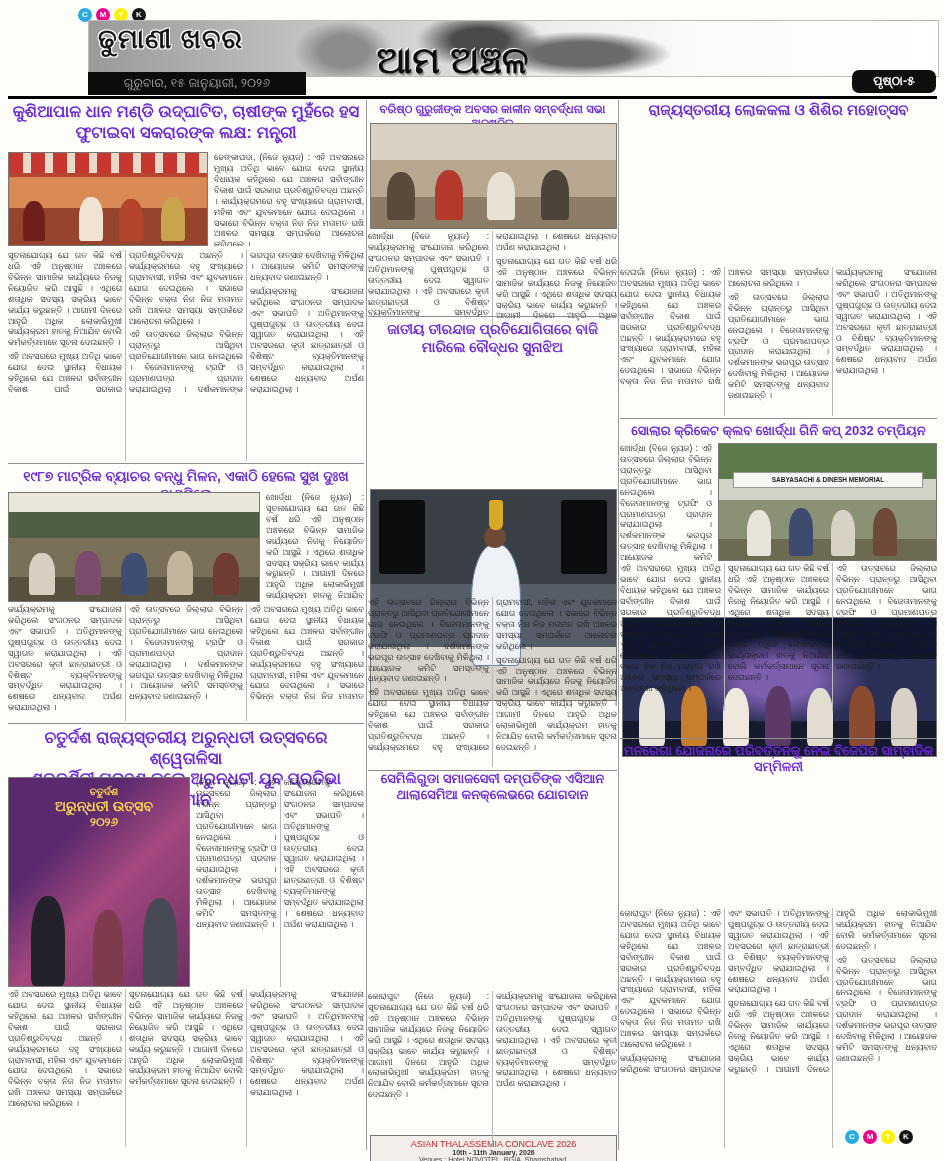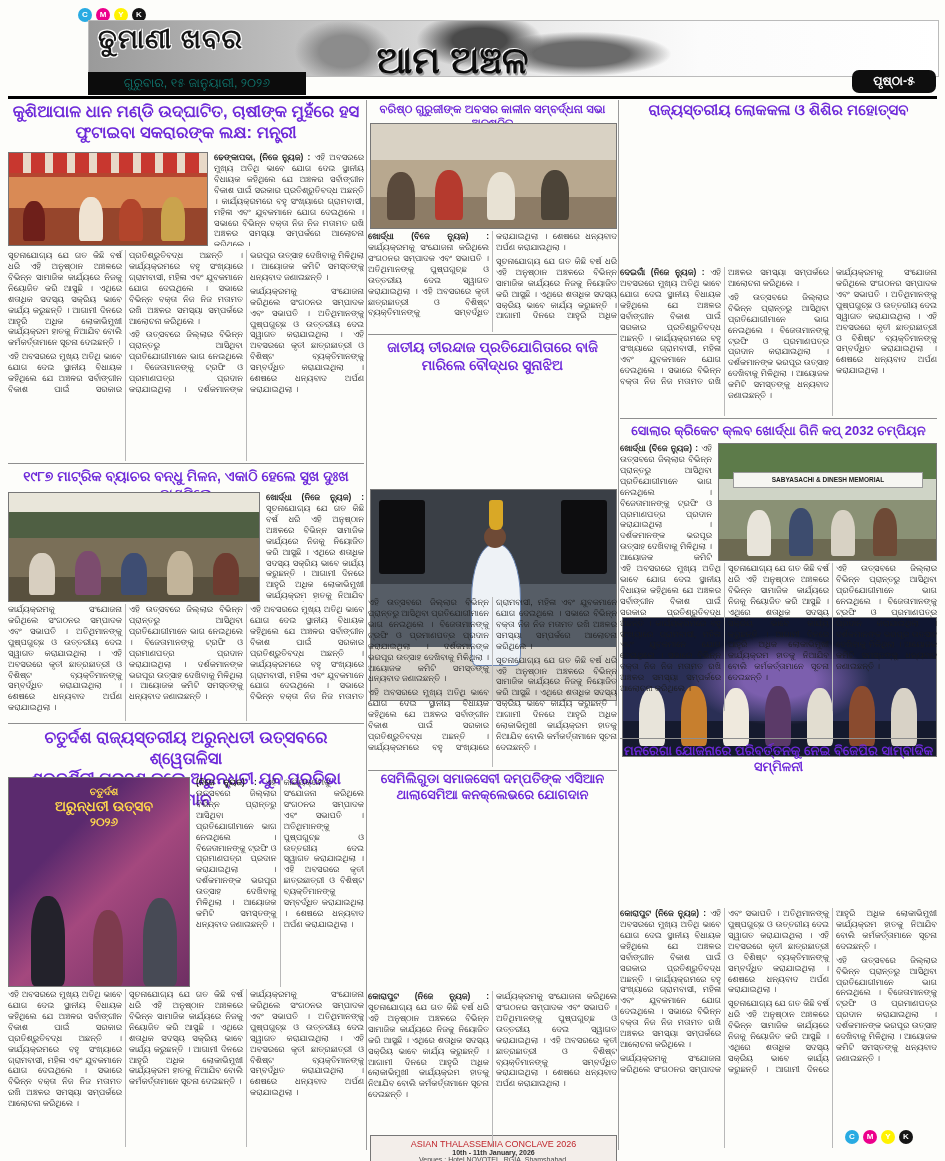--- a/index.html
+++ b/index.html
@@ -14,36 +14,36 @@
   .cmyk .y{background:#fff200;color:#fff}.cmyk .k{background:#151515}
   
   .strip{background:
      radial-gradient(ellipse 90px 40px at 46% 35%, #4a4a4a 0 30%, transparent 70%),
      radial-gradient(ellipse 120px 30px at 58% 60%, #6b6b6b 0 40%, transparent 75%),
      radial-gradient(ellipse 70px 45px at 30% 55%, #8c8c8c 0 35%, transparent 70%),
      linear-gradient(to right,#9a9a9a 0,#c8c8c8 30%,#ededed 55%,#fbfbfb 72%,#ffffff 100%);
      border:1px solid #bbb;}
   .logo{font-size:27px;font-weight:bold;color:#161616;letter-spacing:1px;
         text-shadow:-1px -1px 0 #fff,1px -1px 0 #fff,-1px 1px 0 #fff,1px 1px 0 #fff;}
-  .datebar{background:#0c0c0c;color:#0f766e;font-size:12.5px;text-align:center;line-height:23px;}
+  .datebar{background:#0c0c0c;color:#a3a3a3;font-size:12.5px;text-align:center;line-height:23px;}
   .sectitle{font-size:37px;font-weight:bold;color:#0c0c0c;text-align:center;
         text-shadow:1.5px 1.5px 0 #999, -1px -1px 0 #fff;}
   .pagebadge{background:#0e0e0e;color:#fff;font-size:12.5px;font-weight:bold;
         border-radius:7px;text-align:center;line-height:23px;}
   .thickrule{background:#000;}
   .vrule{width:1px;background:#9a9a9a;}
   
   .hl{font-weight:bold;color:#6d28d9;text-align:center;line-height:1.25;}
   .h16{font-size:16.5px}.h15{font-size:15px}.h14{font-size:14px}
   .h13{font-size:13px}.h12{font-size:11.5px}
   .sect{border-top:1px solid #8e8e8e;}
   
   .bodytxt{font-size:8.4px;line-height:1.3;text-align:justify;overflow:hidden;color:#1c1c1c;}
   .bodytxt p{margin:0 0 3px 0;}
-  .bodytxt b{font-weight:bold;margin-top:20px;}
+  .bodytxt b{font-weight:normal;margin-top:20px;}
   .cols3{column-count:3;column-gap:7px;column-rule:1px solid #b8b8b8;}
   .cols2{column-count:2;column-gap:7px;column-rule:1px solid #b8b8b8;}
   .row{display:flex;gap:6px;}
   .rowtxt{flex:1;overflow:hidden;}
   
   .photo{position:relative;overflow:hidden;border:1px solid #777;background:#ccc;}
   .sil{position:absolute;border-radius:45% 45% 10% 10%;}
   .head{position:absolute;border-radius:50%;}
   .ph-a1{background:
      repeating-linear-gradient(90deg,#c8372f 0 14px,#e8d9c8 14px 22px),
@@ -167,21 +167,21 @@
     <span class="sil" style="left:64px;bottom:8px;width:28px;height:50px;background:#b53a2e"></span>
     <span class="sil" style="left:116px;bottom:8px;width:28px;height:48px;background:#e8e2d4"></span>
     <span class="sil" style="left:170px;bottom:8px;width:28px;height:50px;background:#4c4438"></span>
   </div>
 
   <div class="abs bodytxt cols2" style="left:368px;top:231px;width:249px;height:101px">
     <p><b>ଖୋର୍ଦ୍ଧା (ବିଜେ ନ୍ୟୁଜ) :</b> <span>କାର୍ଯ୍ୟକ୍ରମକୁ ସଂଯୋଜନା କରିଥିଲେ ସଂଗଠନର ସମ୍ପାଦକ ଏବଂ ସଭାପତି । ଅତିଥିମାନଙ୍କୁ ପୁଷ୍ପଗୁଚ୍ଛ ଓ ଉତ୍ତରୀୟ ଦେଇ ସ୍ୱାଗତ କରାଯାଇଥିଲା । ଏହି ଅବସରରେ କୃତୀ ଛାତ୍ରଛାତ୍ରୀ ଓ ବିଶିଷ୍ଟ ବ୍ୟକ୍ତିମାନଙ୍କୁ ସମ୍ବର୍ଦ୍ଧିତ କରାଯାଇଥିଲା । ଶେଷରେ ଧନ୍ୟବାଦ ଅର୍ପଣ କରାଯାଇଥିଲା ।</span></p>
     <p>ସୂଚନାଯୋଗ୍ୟ ଯେ ଗତ କିଛି ବର୍ଷ ଧରି ଏହି ଅନୁଷ୍ଠାନ ଅଞ୍ଚଳରେ ବିଭିନ୍ନ ସାମାଜିକ କାର୍ଯ୍ୟରେ ନିଜକୁ ନିୟୋଜିତ କରି ଆସୁଛି । ଏଥିରେ ଶତାଧିକ ସଦସ୍ୟ ସକ୍ରିୟ ଭାବେ କାର୍ଯ୍ୟ କରୁଛନ୍ତି । ଆଗାମୀ ଦିନରେ ଆହୁରି ଅଧିକ ଲୋକାଭିମୁଖୀ କାର୍ଯ୍ୟକ୍ରମ ହାତକୁ ନିଆଯିବ ବୋଲି କର୍ମକର୍ତ୍ତାମାନେ ସୂଚନା ଦେଇଛନ୍ତି ।</p>
   </div>
 
-  <div class="abs sect hl h14" style="left:368px;top:334px;width:249px;padding-top:4px">
+  <div class="abs sect hl h14" style="left:368px;top:316px;width:249px;padding-top:4px">
     <div>ଜାତୀୟ ତୀରନ୍ଦାଜ ପ୍ରତିଯୋଗିତାରେ ବାଜି</div>
     <div>ମାରିଲେ ବୌଦ୍ଧର ସୁନାଝିଅ</div>
   </div>
 
   <div class="abs photo ph-b2" style="left:370px;top:383px;width:245px;height:210px">
     <span class="abs" style="left:8px;top:10px;width:46px;height:74px;background:#0d0d0f;border-radius:3px"></span>
     <span class="abs" style="left:190px;top:10px;width:46px;height:74px;background:#0d0d0f;border-radius:3px"></span>
     <span class="sil" style="left:100px;top:54px;width:48px;height:120px;background:#eef2f6;border:1px solid #6a86b5"></span>
     <span class="head" style="left:113px;top:36px;width:22px;height:22px;background:#6e4a36"></span>
     <span class="abs" style="left:118px;top:10px;width:14px;height:30px;background:#d9a826;border-radius:3px 3px 6px 6px"></span>

